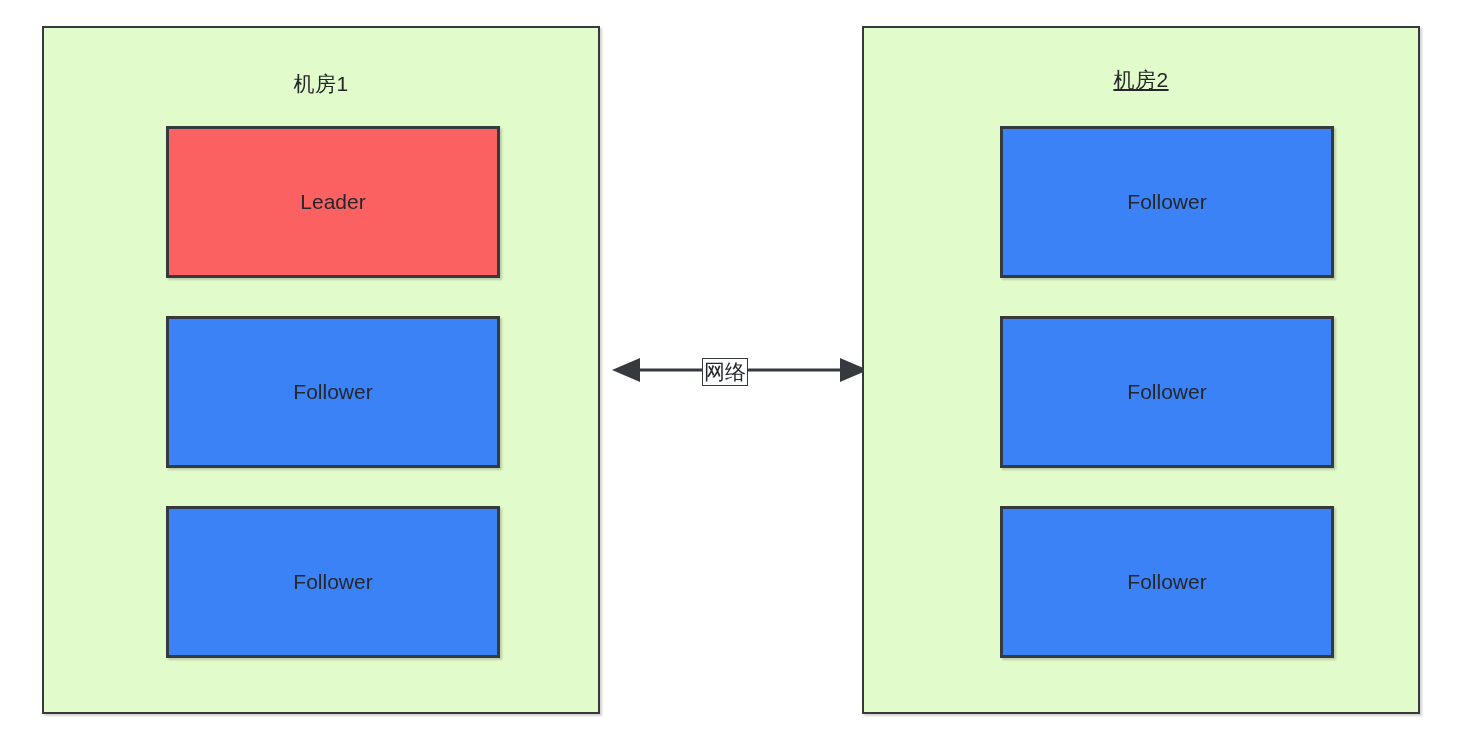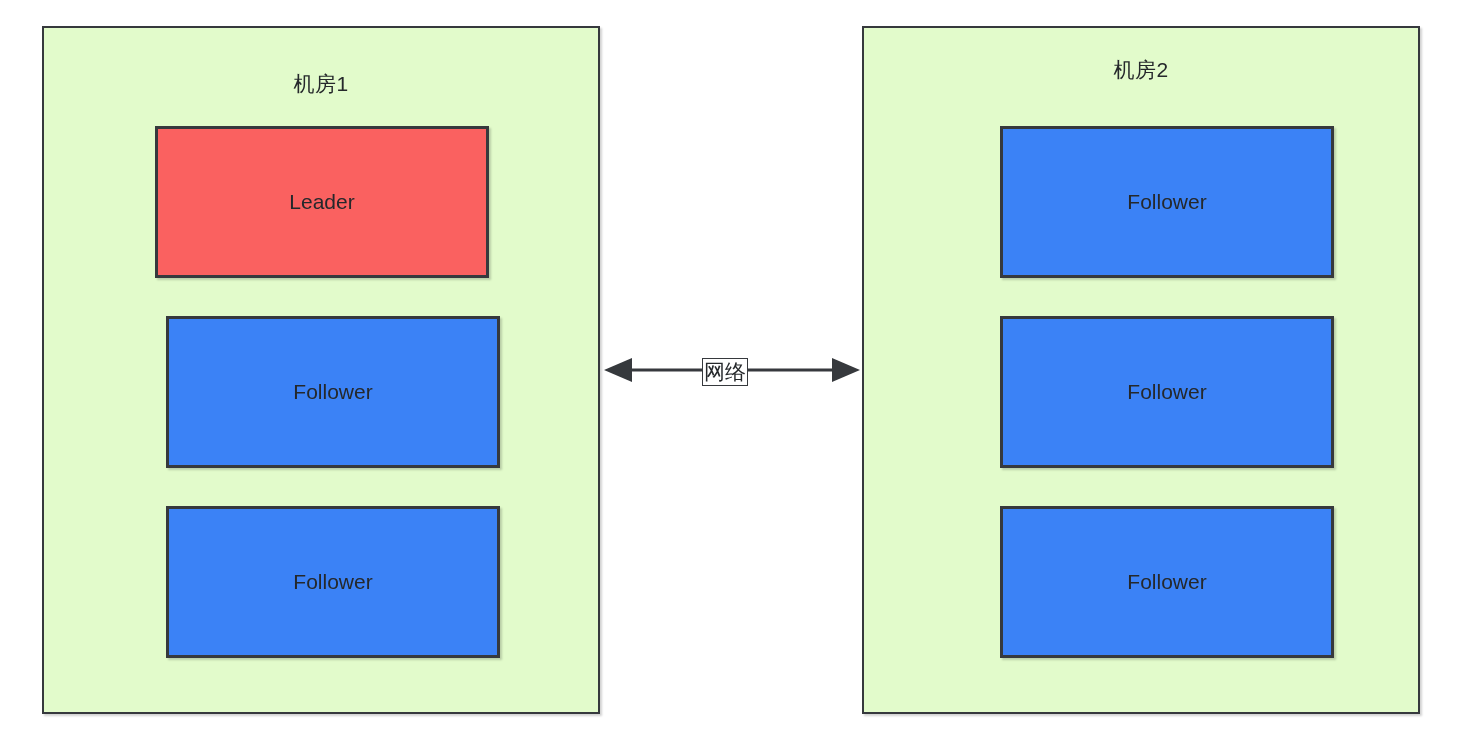--- a/index.html
+++ b/index.html
@@ -50,20 +50,21 @@
     box-shadow: 2px 2px 2px rgba(0,0,0,0.18);
   }
   .node.leader {
     background: #FA6160;
   }
   .node.follower {
     background: #3b82f6;
   }
   .link {
     position: absolute;
+    padding-left: 8px;
   }
   .link svg {
     display: block;
     overflow: visible;
   }
   .link-label {
     position: absolute;
     background: #FFFFFF;
     border: 1px solid #36393D;
     font-size: 21px;
@@ -74,21 +75,21 @@
   }
 </style>
 </head>
 <body>
 
 <div id="canvas">
 
   <div class="zone" style="left:42px; top:26px; width:558px; height:688px;">
     <div class="zone-title" style="top:42px;">机房1</div>
 
-    <div class="node leader" style="left:111px; top:98px; width:334px; height:152px;justify-content:center;">
+    <div class="node leader" style="left:122px; top:98px; width:334px; height:152px;justify-content:center;">
       <span>Leader</span>
     </div>
 
     <div class="node follower" style="left:122px; top:288px; width:334px; height:152px;">
       <span>Follower</span>
     </div>
 
     <div class="node follower" style="left:122px; top:478px; width:334px; height:152px;">
       <span>Follower</span>
     </div>
@@ -97,21 +98,21 @@
   <div class="link" style="left:602px; top:352px; width:260px; height:36px;">
     <svg width="260" height="36" viewBox="0 0 260 36">
       <line x1="16" y1="18" x2="244" y2="18" stroke="#36393D" stroke-width="3"></line>
       <polygon points="2,18 30,6 30,30" fill="#36393D"></polygon>
       <polygon points="258,18 230,6 230,30" fill="#36393D"></polygon>
     </svg>
     <div class="link-label" style="left:100px; top:6px;">网络</div>
   </div>
 
   <div class="zone" style="left:862px; top:26px; width:558px; height:688px;">
-    <div class="zone-title" style="top:28px;">机房2</div>
+    <div class="zone-title" style="top:38px;text-decoration:underline;">机房2</div>
 
     <div class="node follower" style="left:136px; top:98px; width:334px; height:152px;">
       <span>Follower</span>
     </div>
 
     <div class="node follower" style="left:136px; top:288px; width:334px; height:152px;">
       <span>Follower</span>
     </div>
 
     <div class="node follower" style="left:136px; top:478px; width:334px; height:152px;">

